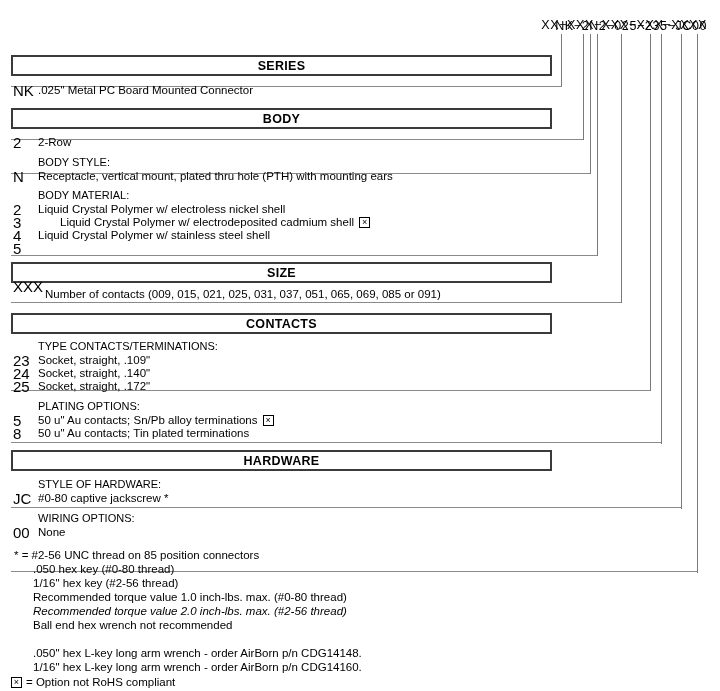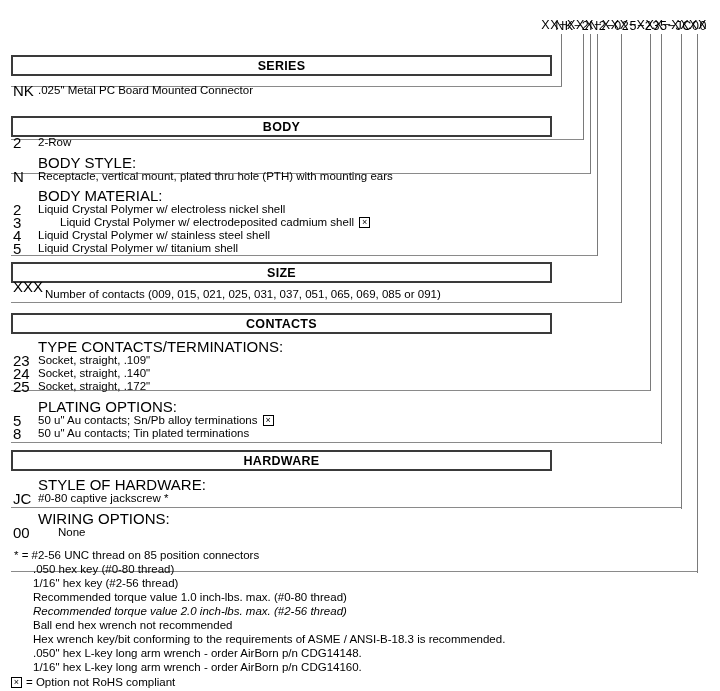--- a/index.html
+++ b/index.html
@@ -65,21 +65,21 @@
     background:#8a8a8a;
   }
 
   .opt{
     position:absolute;
     font-size:11.5px;
     white-space:nowrap;
     line-height:13px;
   }
   .code{position:absolute;font-size:15px;line-height:13px;text-align:right;}
-  .cat{position:absolute;font-size:15px;line-height:13px;white-space:nowrap;}
+  .cat{position:absolute;font-size:11px;line-height:13px;white-space:nowrap;}
 
   .xbox{
     display:inline-block;
     border:1px solid #000;
     width:9px;height:9px;
     line-height:8px;
     font-size:9px;
     text-align:center;
     vertical-align:1px;
     margin-left:5px;
@@ -130,42 +130,41 @@
   <div class="opt" style="left:38px;top:84px;">.025" Metal PC Board Mounted Connector</div>
 
   <div class="leader" style="left:583px;top:106px;height:34px;"></div>
   <div class="leader" style="left:590px;top:140px;height:34px;"></div>
   <div class="leader" style="left:597px;top:174px;height:82px;"></div>
 
   <div class="rowline" style="top:139px;width:572px;"></div>
   <div class="rowline" style="top:173px;width:579px;"></div>
   <div class="rowline" style="top:255px;width:586px;"></div>
 
-  <div class="hdr" style="top:116px;">
+  <div class="hdr" style="top:108px;">
     <span>BODY</span>
   </div>
 
   <div class="code" style="left:13px;top:136px;">2</div>
   <div class="opt" style="left:38px;top:136px;">2-Row</div>
 
   <div class="cat" style="left:38px;top:156px;">BODY STYLE:</div>
   <div class="code" style="left:13px;top:170px;">N</div>
   <div class="opt" style="left:38px;top:170px;">Receptacle, vertical mount, plated thru hole (PTH) with mounting ears</div>
 
   <div class="cat" style="left:38px;top:189px;">BODY MATERIAL:</div>
   <div class="code" style="left:13px;top:203px;">2</div>
   <div class="opt" style="left:38px;top:203px;">Liquid Crystal Polymer w/ electroless nickel shell</div>
   <div class="code" style="left:13px;top:216px;">3</div>
   <div class="opt" style="left:38px;top:216px;padding-left:22px;">
     <span>Liquid Crystal Polymer w/ electrodeposited cadmium shell</span><span class="xbox">×</span>
   </div>
   <div class="code" style="left:13px;top:229px;">4</div>
   <div class="opt" style="left:38px;top:229px;">Liquid Crystal Polymer w/ stainless steel shell</div>
   <div class="code" style="left:13px;top:242px;">5</div>
-  <div class="opt" style="left:38px;top:242px;">Liquid Crystal Polymer w/ titanium shell</div>
 
   <div class="leader" style="left:621px;top:269px;height:33px;"></div>
   <div class="rowline" style="top:302px;width:610px;"></div>
 
   <div class="hdr" style="top:262px;">
     <span>SIZE</span>
   </div>
   <div class="code" style="left:13px;top:280px;">XXX</div>
   <div class="opt" style="left:45px;top:288px;">Number of contacts (009, 015, 021, 025, 031, 037, 051, 065, 069, 085 or 091)</div>
 
@@ -202,29 +201,28 @@
   <div class="hdr" style="top:450px;">
     <span>HARDWARE</span>
   </div>
 
   <div class="cat" style="left:38px;top:478px;">STYLE OF HARDWARE:</div>
   <div class="code" style="left:13px;top:492px;">JC</div>
   <div class="opt" style="left:38px;top:492px;">#0-80 captive jackscrew *</div>
 
   <div class="cat" style="left:38px;top:512px;">WIRING OPTIONS:</div>
   <div class="code" style="left:13px;top:526px;">00</div>
-  <div class="opt" style="left:38px;top:526px;margin-left:20px;">None</div>
+  <div class="opt" style="left:38px;top:526px;">None</div>
 
   <div class="note" style="left:14px;top:549px;">* = #2-56 UNC thread on 85 position connectors</div>
   <div class="note" style="left:33px;top:563px;">.050 hex key (#0-80 thread)</div>
   <div class="note" style="left:33px;top:577px;">1/16" hex key (#2-56 thread)</div>
   <div class="note" style="left:33px;top:591px;">Recommended torque value 1.0 inch-lbs. max. (#0-80 thread)</div>
   <div class="note" style="left:33px;top:605px;font-style:italic;">Recommended torque value 2.0 inch-lbs. max. (#2-56 thread)</div>
   <div class="note" style="left:33px;top:619px;">Ball end hex wrench not recommended</div>
-  <div class="note" style="left:33px;top:633px;">Hex wrench key/bit conforming to the requirements of ASME / ANSI-B-18.3 is recommended.</div>
   <div class="note" style="left:33px;top:647px;">.050" hex L-key long arm wrench - order AirBorn p/n CDG14148.</div>
   <div class="note" style="left:33px;top:661px;">1/16" hex L-key long arm wrench - order AirBorn p/n CDG14160.</div>
 
   <div class="legend" style="left:11px;top:676px;">
     <span class="xbox">×</span><span>= Option not RoHS compliant</span>
   </div>
 
 </div>
 
 </body></html>

